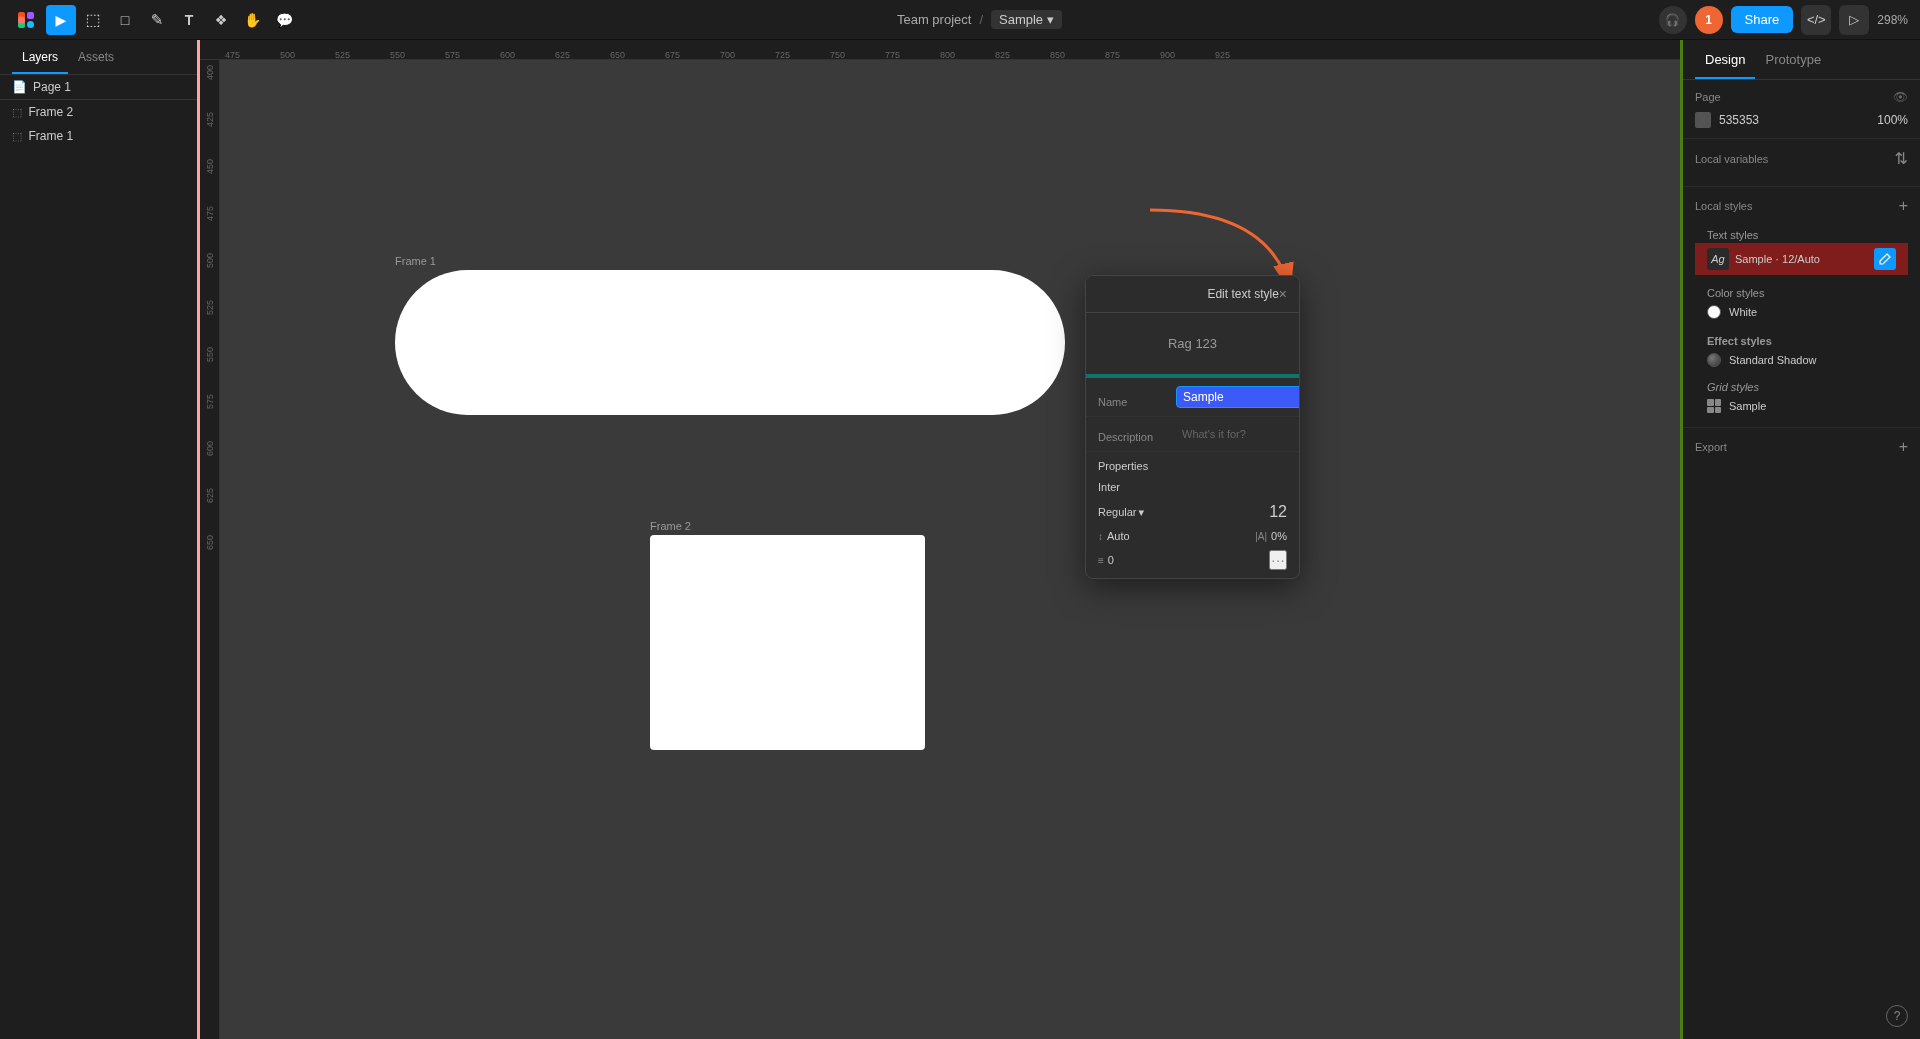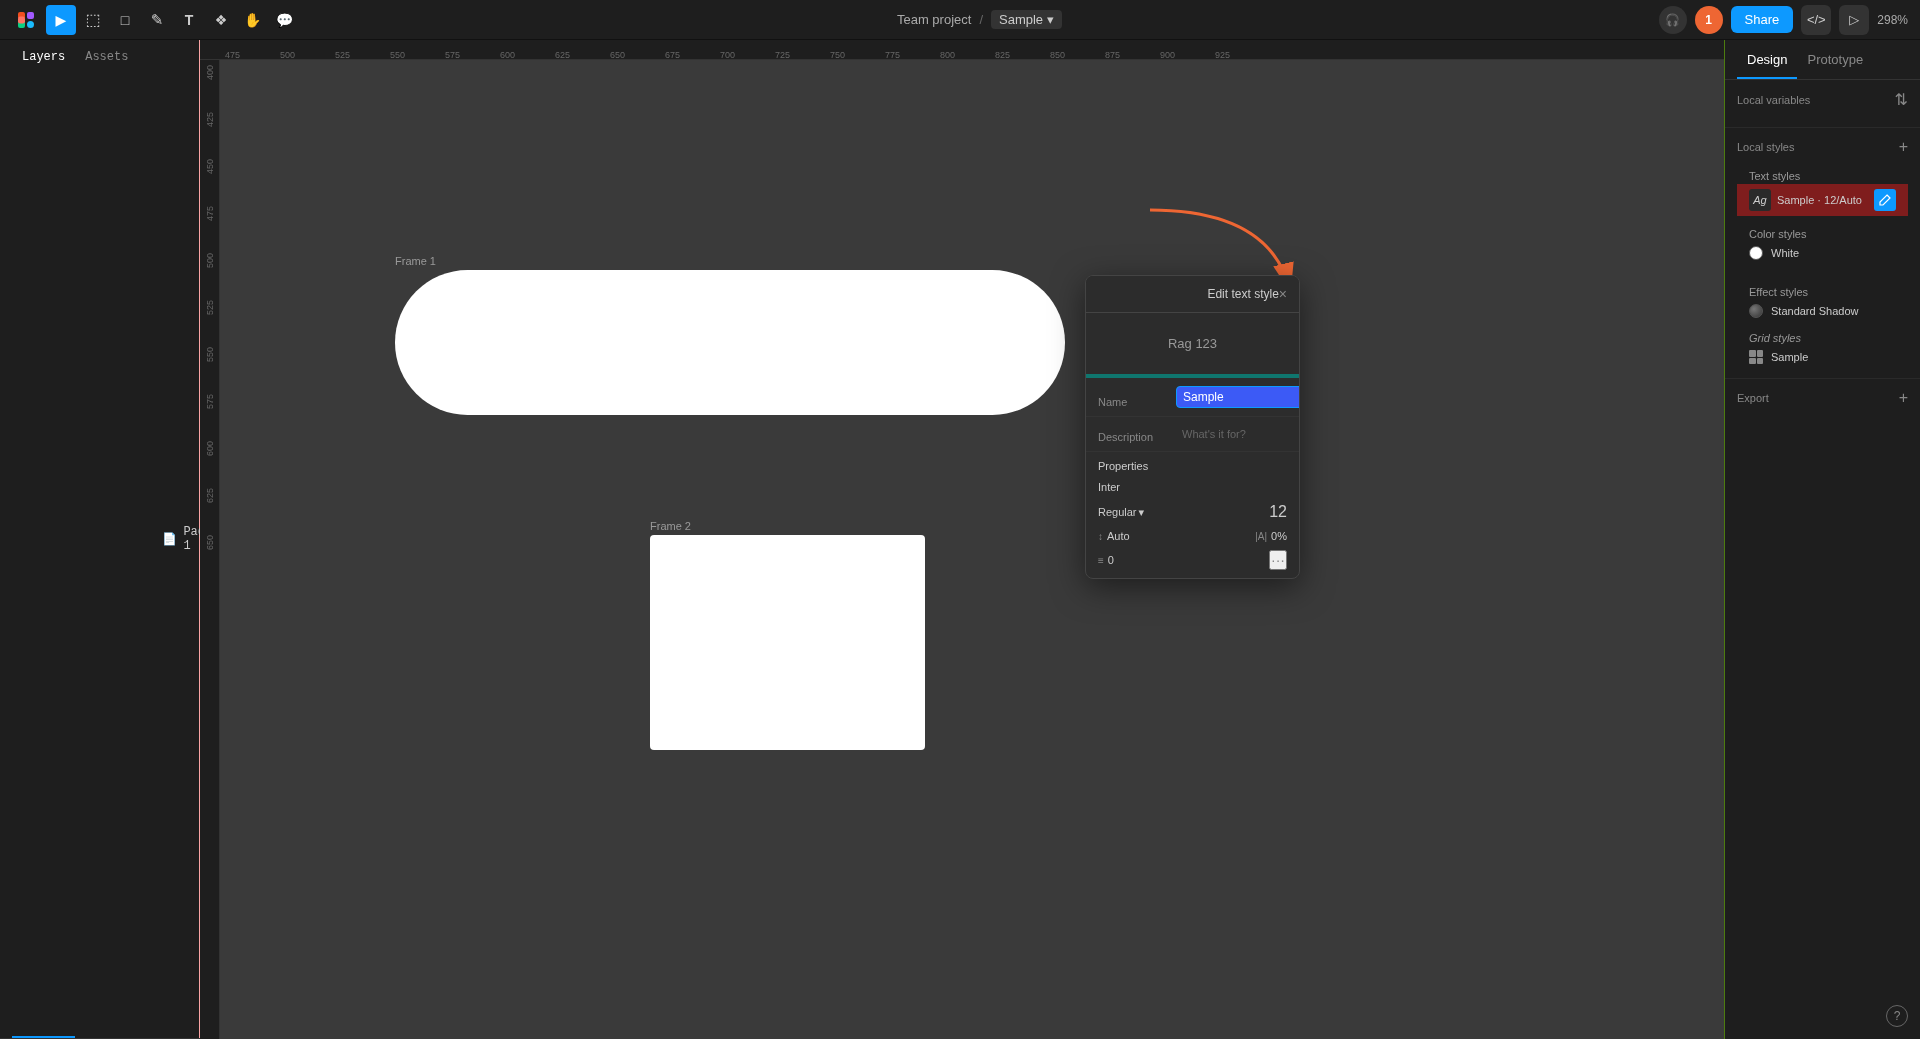--- a/index.html
+++ b/index.html
@@ -50,24 +50,23 @@
 
     .zoom-level { color: #aaa; font-size: 12px; }
 
     
     .main { display: flex; flex: 1; overflow: hidden; }
 
     
     .left-sidebar {
       width: 200px;
       background: #1e1e1e;
-      border-right: 1px solid #fca5a5;
-      display: flex; 
+      border-right: 3px solid #fca5a5;
+      display: flex; flex-direction: column;
       flex-shrink: 0;
-      font-family: Liberation Mono, monospace;
     }
     .sidebar-tabs {
       display: flex;
       border-bottom: 1px solid #333;
       padding: 0 12px;
     }
     .sidebar-tab {
       padding: 10px 10px 8px;
       cursor: pointer;
       font-size: 12px;
@@ -224,23 +223,23 @@
     .popup-row3 {
       display: flex; align-items: center;
       padding: 4px 12px 8px;
       gap: 8px;
     }
     .popup-indent { display: flex; align-items: center; gap: 4px; color: #ccc; font-size: 11px; }
     .popup-more { margin-left: auto; color: #888; cursor: pointer; font-size: 14px; }
 
     
     .right-sidebar {
-      width: 196px;
+      width: 240px;
       background: #1e1e1e;
-      border-left: 1px solid #4d7c0f;
+      border-left: 3px solid #4d7c0f;
       display: flex; flex-direction: column;
       flex-shrink: 0;
       overflow-y: auto;
     }
 
     .right-tabs {
       display: flex;
       border-bottom: 1px solid #333;
       padding: 0 12px;
     }
@@ -519,20 +518,31 @@
     </div>
   </div>
 
   <div class="right-sidebar">
 
     <div class="right-tabs">
       <div class="right-tab active">Design</div>
       <div class="right-tab">Prototype</div>
     </div>
 
+    <div class="right-section">
+      <div class="right-section-header">
+        <span class="right-section-title">Page</span>
+        <button class="page-eye-btn">👁</button>
+      </div>
+      <div class="page-row">
+        <div class="page-color-swatch"></div>
+        <span class="page-color-value">535353</span>
+        <span class="page-opacity">100%</span>
+      </div>
+    </div>
 
     <div class="right-section">
       <div class="right-section-header">
         <span class="right-section-title">Local variables</span>
         <button class="right-section-add">⇅</button>
       </div>
     </div>
 
     <div class="right-section">
       <div class="right-section-header">
@@ -552,21 +562,21 @@
           </svg>
         </button>
       </div>
 
       <div class="subsection-label" style="margin-top:6px;">Color styles</div>
       <div class="style-row" style="padding:4px 12px;">
         <div class="color-circle"></div>
         <span class="style-name">White</span>
       </div>
 
-      <div class="subsection-label" style="margin-top:16px;">Effect styles</div>
+      <div class="subsection-label" style="margin-top:6px;font-weight:bold;">Effect styles</div>
       <div class="style-row" style="padding:4px 12px;">
         <div class="effect-circle"></div>
         <span class="style-name">Standard Shadow</span>
       </div>
 
       <div class="subsection-label" style="margin-top:4px;font-style:italic;">Grid styles</div>
       <div class="style-row" style="padding:4px 12px;">
         <div class="grid-icon">
           <div class="grid-cell"></div>
           <div class="grid-cell"></div>

